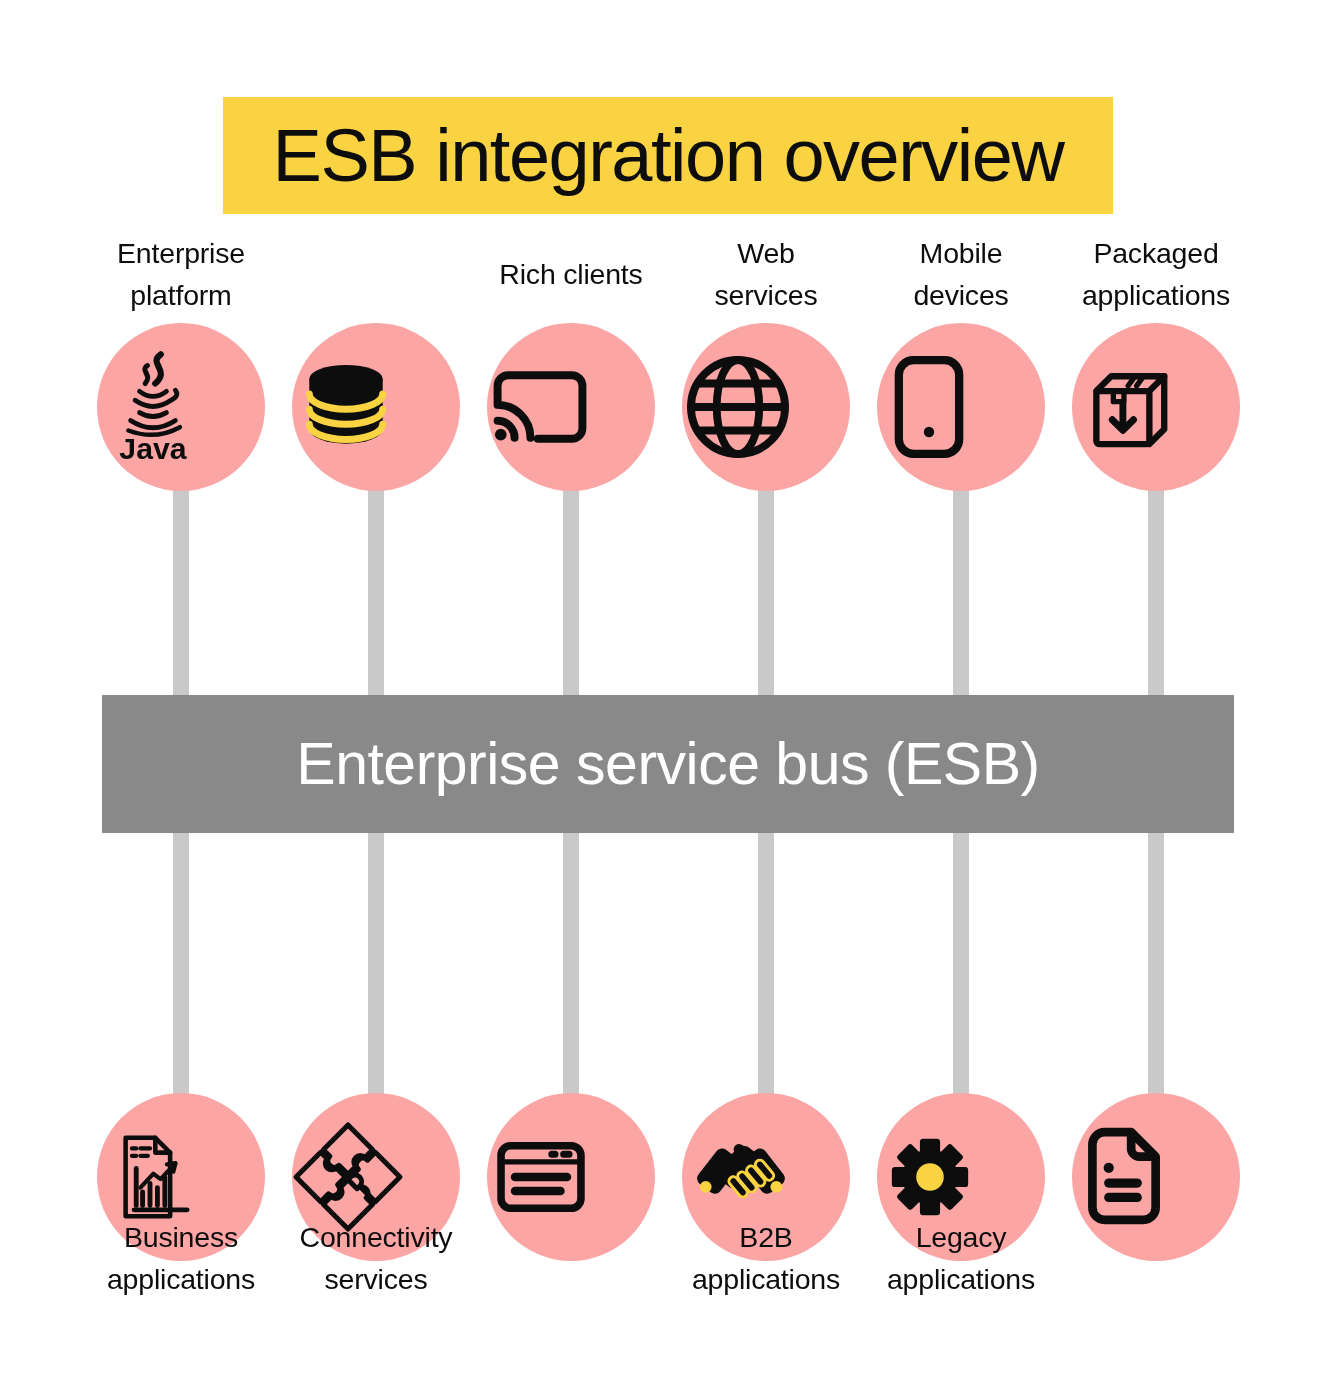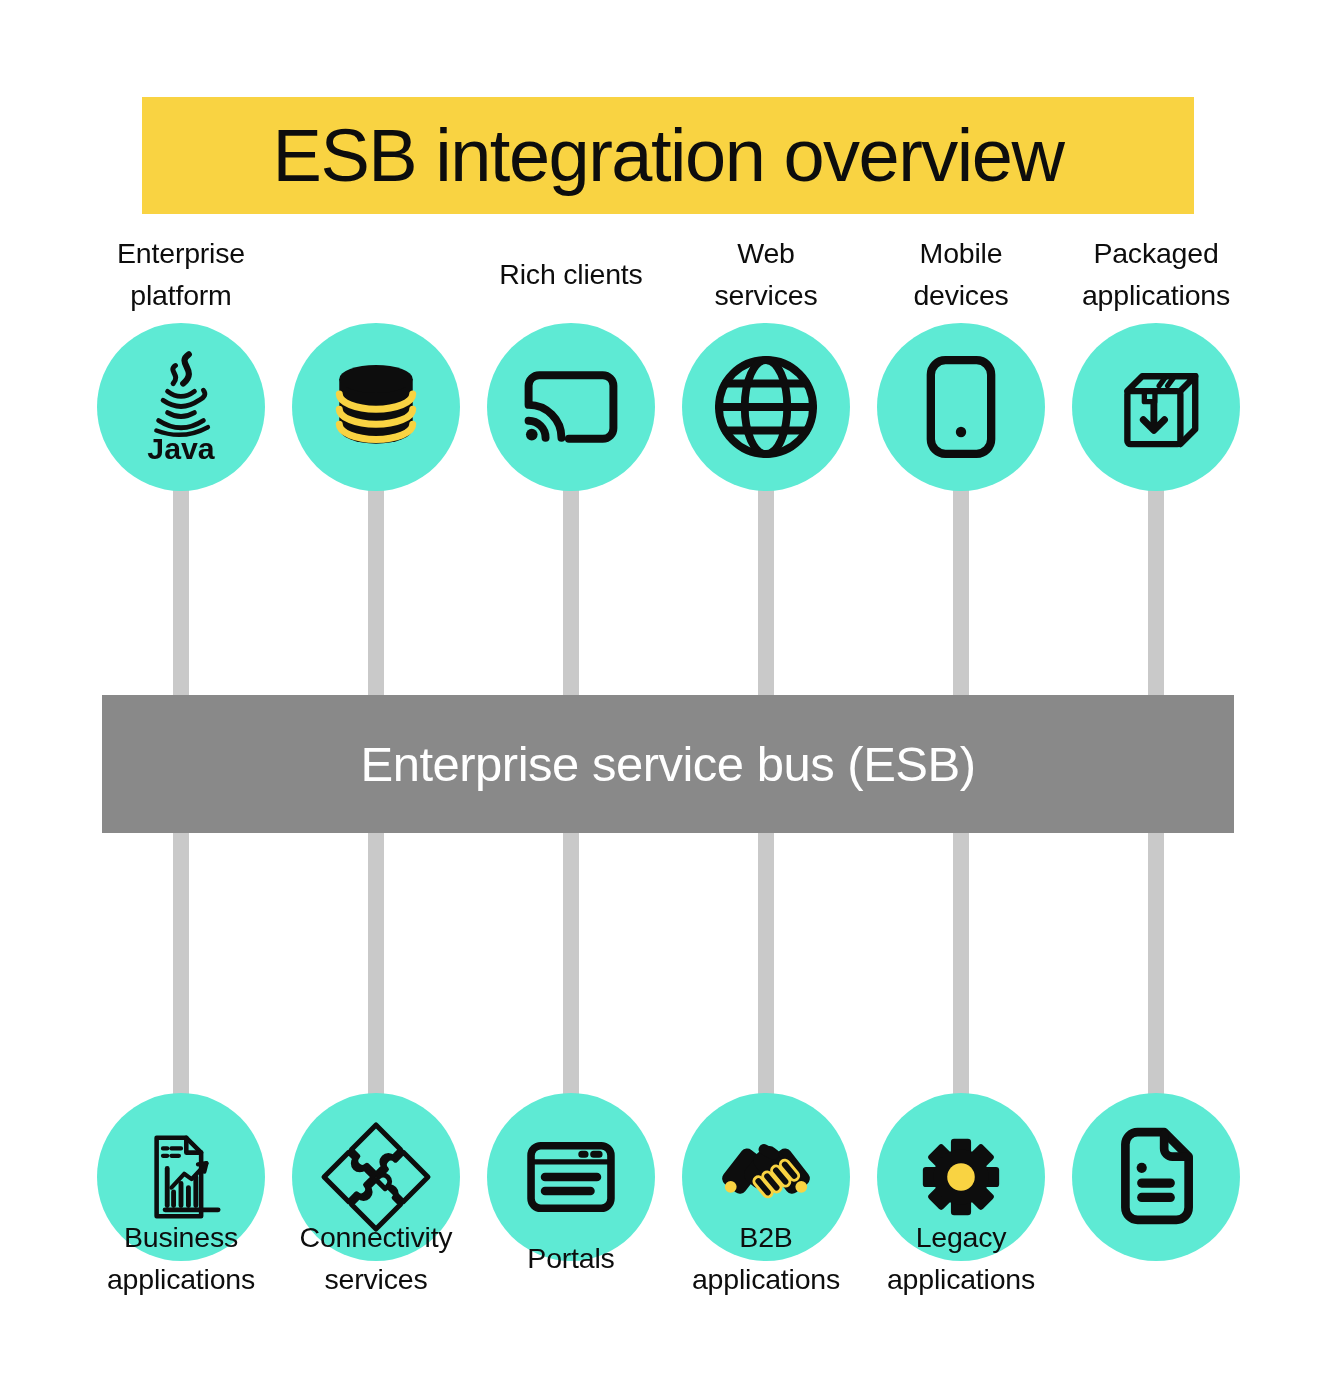--- a/index.html
+++ b/index.html
@@ -5,41 +5,41 @@
   html,body{margin:0;padding:0;background:#ffffff;}
   #stage{
     position:relative;width:1336px;height:1400px;background:#ffffff;overflow:hidden;
     font-family:"Liberation Sans","DejaVu Sans",sans-serif;color:#111;
   }
   
   .col0{--cx:181px}.col1{--cx:376px}.col2{--cx:571px}.col3{--cx:766px}.col4{--cx:961px}.col5{--cx:1156px}
 
   .banner{
     position:absolute;top:97px;left:50%;transform:translateX(-50%);
-    width:1052px;height:117px;background:#F9D342;z-index:3;
+    width:890px;height:117px;background:#F9D342;z-index:3;
     display:flex;align-items:center;justify-content:center;
   }
   .banner h1{
     margin:0;font-size:74px;font-weight:500;letter-spacing:-1.5px;color:#0d0d0d;white-space:nowrap;
   }
 
   .connector{
     position:absolute;top:432px;height:752px;width:16px;background:#C9C9C9;
     left:calc(var(--cx) - 8px);z-index:1;
   }
 
   .bus{
     position:absolute;left:102px;top:695px;width:1132px;height:138px;background:#898989;z-index:2;
     display:flex;align-items:center;justify-content:center;
   }
-  .bus span{color:#ffffff;font-size:49px;letter-spacing:-0.5px;white-space:nowrap;}
+  .bus span{color:#ffffff;font-size:59px;letter-spacing:-0.5px;white-space:nowrap;}
 
   .circle{
-    position:absolute;width:168px;height:168px;border-radius:50%;background:#5eead4;z-index:3;
-    left:calc(var(--cx) - 84px);display:flex;align-items:center;justify-content:center;text-decoration:underline;
+    position:absolute;width:168px;height:168px;border-radius:50%;background:#fca5a5;z-index:3;
+    left:calc(var(--cx) - 84px);display:flex;align-items:center;text-decoration:underline;
   }
   .circle.row-top{top:323px;}
   .circle.row-bottom{top:1093px;}
 
   .node-label{
     position:absolute;width:250px;left:calc(var(--cx) - 125px);z-index:3;
     display:flex;align-items:center;justify-content:center;text-align:center;
     font-size:28.5px;line-height:42px;letter-spacing:-0.2px;color:#0d0d0d;white-space:pre-line;
   }
   .node-label.row-top{top:238px;height:72px;}
@@ -201,19 +201,18 @@
       <circle class="fillb" cx="36" cy="41" r="5"></circle>
       <path class="stroke" stroke-width="9" d="M36,56 H64"></path>
       <path class="stroke" stroke-width="9" d="M36,70 H64"></path>
     </svg>
   </div>
 
   <div class="node-label row-bottom col0">Business
 applications</div>
   <div class="node-label row-bottom col1">Connectivity
 services</div>
-  <div class="node-label row-bottom col2">Portals</div>
   <div class="node-label row-bottom col3">B2B
 applications</div>
   <div class="node-label row-bottom col4">Legacy
 applications</div>
 
 </div>
 
 </body></html>

